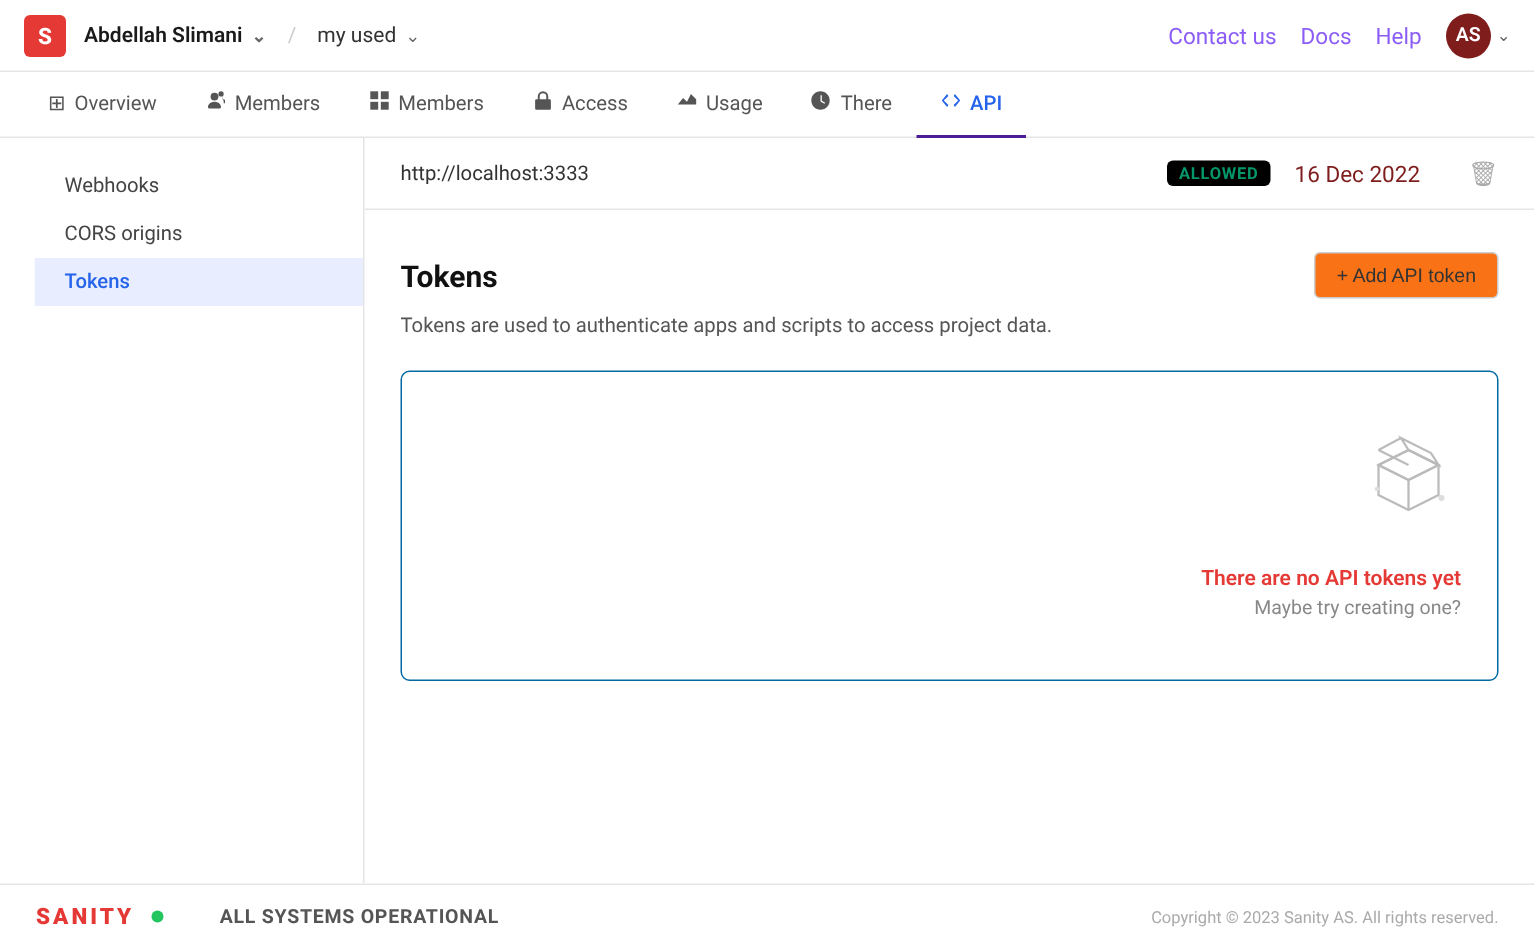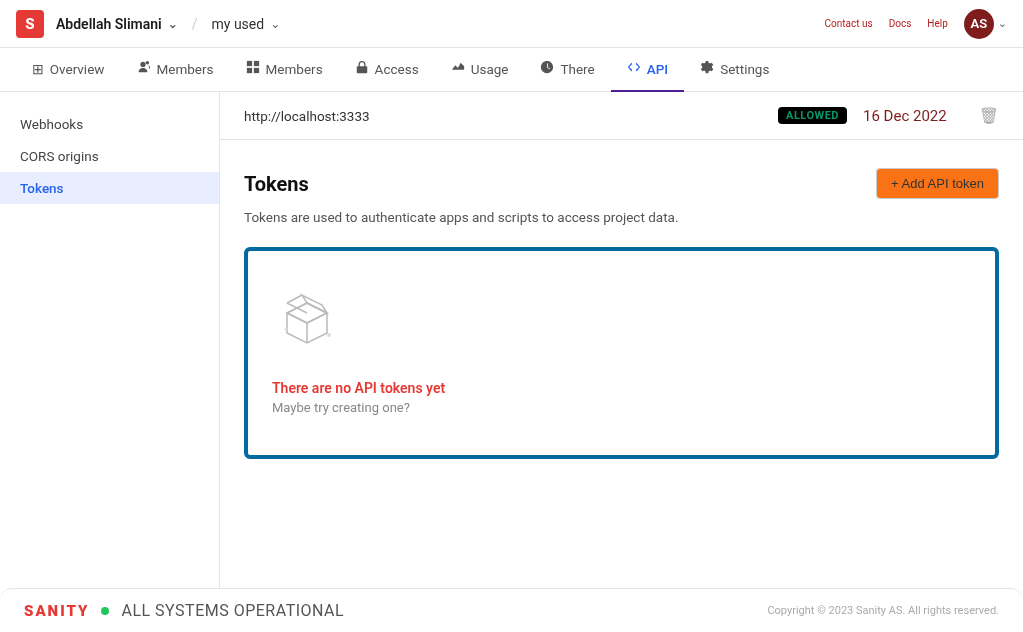--- a/index.html
+++ b/index.html
@@ -20,21 +20,21 @@
     }
     .top-bar-project .chevron { color: #666; font-size: 12px; }
     .top-bar-separator { color: #ccc; margin: 0 2px; }
     .top-bar-workspace {
       display: flex; align-items: center; gap: 6px; font-size: 14px; color: #333; cursor: pointer;
     }
     .top-bar-workspace .chevron { color: #666; font-size: 12px; }
     .top-bar-right {
       margin-left: auto; display: flex; align-items: center; gap: 16px;
     }
-    .top-bar-right a { color: #b91c1c; text-decoration: none; font-size: 10px; }
+    .top-bar-right a { color: #8b5cf6; text-decoration: none; font-size: 15px; }
     .avatar {
       width: 30px; height: 30px; border-radius: 50%; background: #7f1d1d;
       overflow: hidden; display: flex; align-items: center; justify-content: center;
       cursor: pointer; flex-shrink: 0;
     }
     .avatar-placeholder { color: #fff; font-weight: 600; font-size: 13px; }
     .avatar-wrapper { display: flex; align-items: center; gap: 4px; cursor: pointer; }
     .avatar-chevron { font-size: 11px; color: #666; }
 
     
@@ -45,21 +45,21 @@
     .nav-tab {
       display: flex; align-items: center; gap: 6px; padding: 0 16px; height: 44px;
       font-size: 13.5px; color: #555; cursor: pointer; border-bottom: 2px solid transparent;
       text-decoration: none; white-space: nowrap;
     }
     .nav-tab.active { color: #2563eb; border-bottom: 2px solid #4c1d95; font-weight: 500; }
     .nav-tab-icon { font-size: 14px; }
 
     
     .main-layout {
-      display: flex; flex: 1; overflow: hidden;
+      display: flex; flex: 1; overflow: hidden; padding-left: 23px;
     }
 
     
     .sidebar {
       width: 220px; border-right: 1px solid #e5e5e5; padding: 16px 0; flex-shrink: 0;
       overflow-y: auto;
     }
     .sidebar-item {
       display: block; padding: 8px 20px; font-size: 13.5px; color: #444;
       cursor: pointer; text-decoration: none; border-radius: 0;
@@ -95,43 +95,42 @@
     .add-token-btn {
       display: flex; align-items: center; gap: 6px;
       border: 1px solid #ccc; background: #f97316; color: #333;
       padding: 7px 14px; border-radius: 4px; font-size: 13px; cursor: pointer;
       font-weight: 500;
     }
     .tokens-desc { font-size: 13.5px; color: #555; margin-bottom: 20px; line-height: 1.5; }
 
     
     .empty-box {
-      border: 4px solid #0369a1; border-radius: 6px;
-      display: flex; flex-direction: column; align-items: flex-start; justify-content: center;
+      border: 1px solid #0369a1; border-radius: 6px;
+      display: flex; flex-direction: column; align-items: flex-end; justify-content: center;
       padding: 40px 24px; min-height: 180px;
     }
     .empty-icon { margin-bottom: 16px; }
     .empty-title { font-size: 14px; font-weight: 600; color: #e53935; margin-bottom: 4px; }
     .empty-sub { font-size: 13px; color: #888; }
 
     
     ::-webkit-scrollbar { width: 8px; }
     ::-webkit-scrollbar-track { background: #f1f1f1; }
     ::-webkit-scrollbar-thumb { background: #ccc; border-radius: 4px; }
 
     
     .footer {
       border-top: 1px solid #e5e5e5; padding: 12px 24px;
       display: flex; align-items: center; gap: 12px; flex-shrink: 0;
       background: #fff;
-      border-radius: 12px;
     }
     .footer-brand { font-weight: 900; font-size: 15px; letter-spacing: 2px; color: #e53935; }
     .status-dot { width: 8px; height: 8px; background: #22c55e; border-radius: 50%; display: inline-block; }
-    .status-text { font-size: 16px; font-weight: 400; color: #555; letter-spacing: 0.5px; text-transform: uppercase; }
+    .status-text { font-size: 13px; font-weight: 700; color: #555; letter-spacing: 0.5px; text-transform: uppercase; margin-left: 25px; }
     .footer-copyright { font-size: 11px; color: #aaa; margin-left: auto; }
   </style>
 </head>
 <body>
 
 <div class="top-bar">
   <div class="top-bar-logo">
     <span>S</span>
   </div>
   <div class="top-bar-project">
@@ -204,29 +203,20 @@
     </span>
     <span>There</span>
   </a>
   <a class="nav-tab active" href="#">
     <span class="nav-tab-icon">
       <svg width="14" height="14" viewBox="0 0 16 16" fill="currentColor">
           <path d="M5 3L1 8l4 5 1-1.5L2.5 8 6 4.5 5 3zm6 0l-1 1.5L13.5 8 10 11.5l1 1.5 4-5-4-5z"></path>
         </svg>
     </span>
     <span>API</span>
-  </a>
-  <a class="nav-tab" href="#">
-    <span class="nav-tab-icon">
-      <svg width="14" height="14" viewBox="0 0 16 16" fill="currentColor">
-          <path d="M8 5a3 3 0 1 0 0 6A3 3 0 0 0 8 5zm0 1a2 2 0 1 1 0 4A2 2 0 0 1 8 6z"></path>
-          <path d="M9.4 1H6.6l-.5 2.1a6 6 0 0 0-1.4.8L2.6 3.2 1 5.6l1.6 1.5c-.1.3-.1.6-.1.9s0 .6.1.9L1 10.4l1.7 2.4 2.1-.7c.4.3.9.6 1.4.8l.5 2.1h2.8l.5-2.1c.5-.2 1-.5 1.4-.8l2.1.7 1.7-2.4-1.6-1.5c.1-.3.1-.6.1-.9s0-.6-.1-.9l1.6-1.5L13.4 3.2l-2.1.7c-.4-.3-.9-.6-1.4-.8L9.4 1z"></path>
-        </svg>
-    </span>
-    <span>Settings</span>
   </a>
 </div>
 
 <div class="main-layout">
 
   <div class="sidebar">
     <a class="sidebar-item" href="#">Webhooks</a>
     <a class="sidebar-item" href="#">CORS origins</a>
     <a class="sidebar-item active" href="#">Tokens</a>
   </div>

